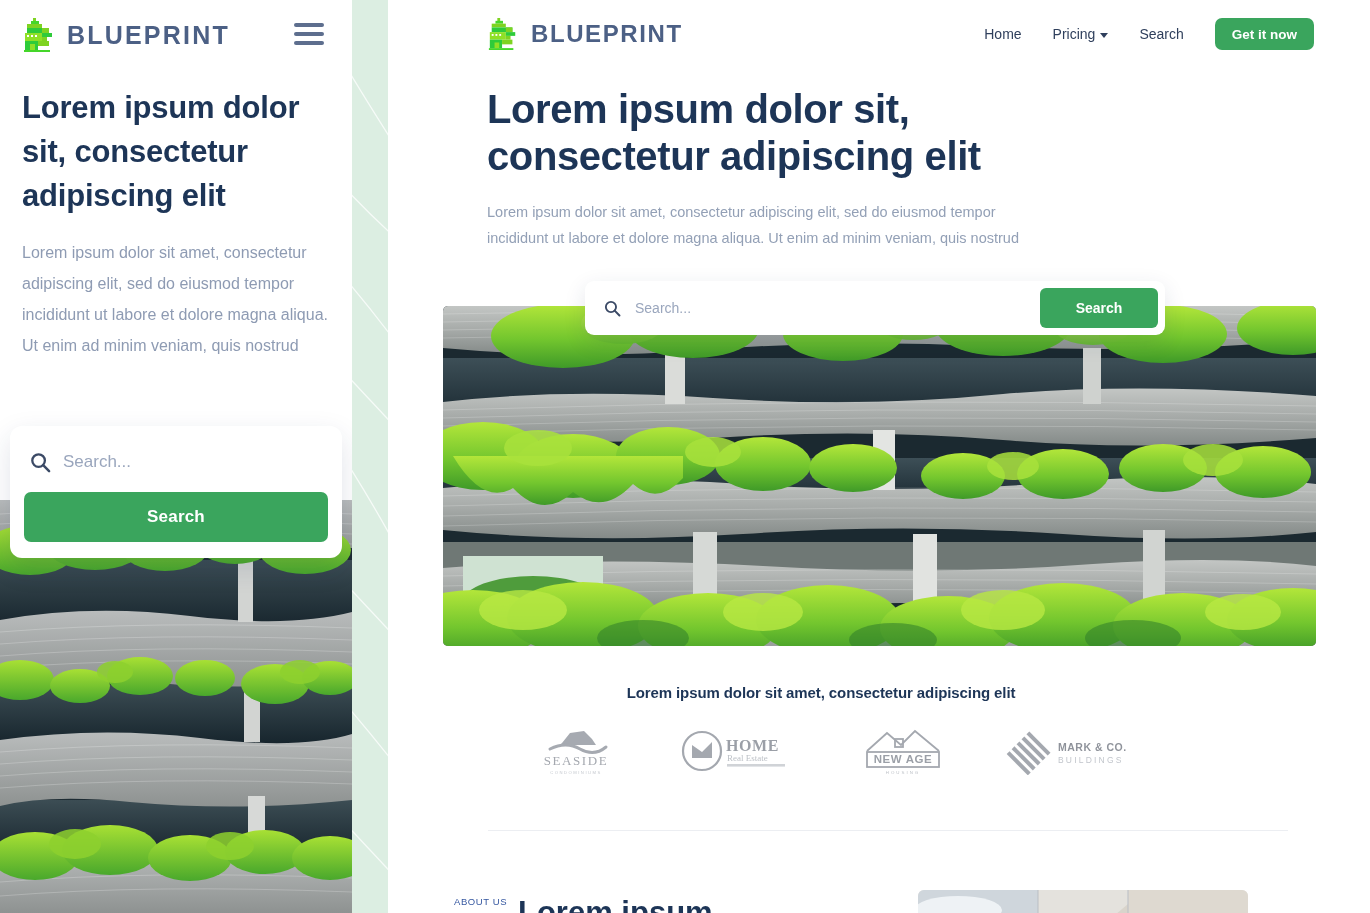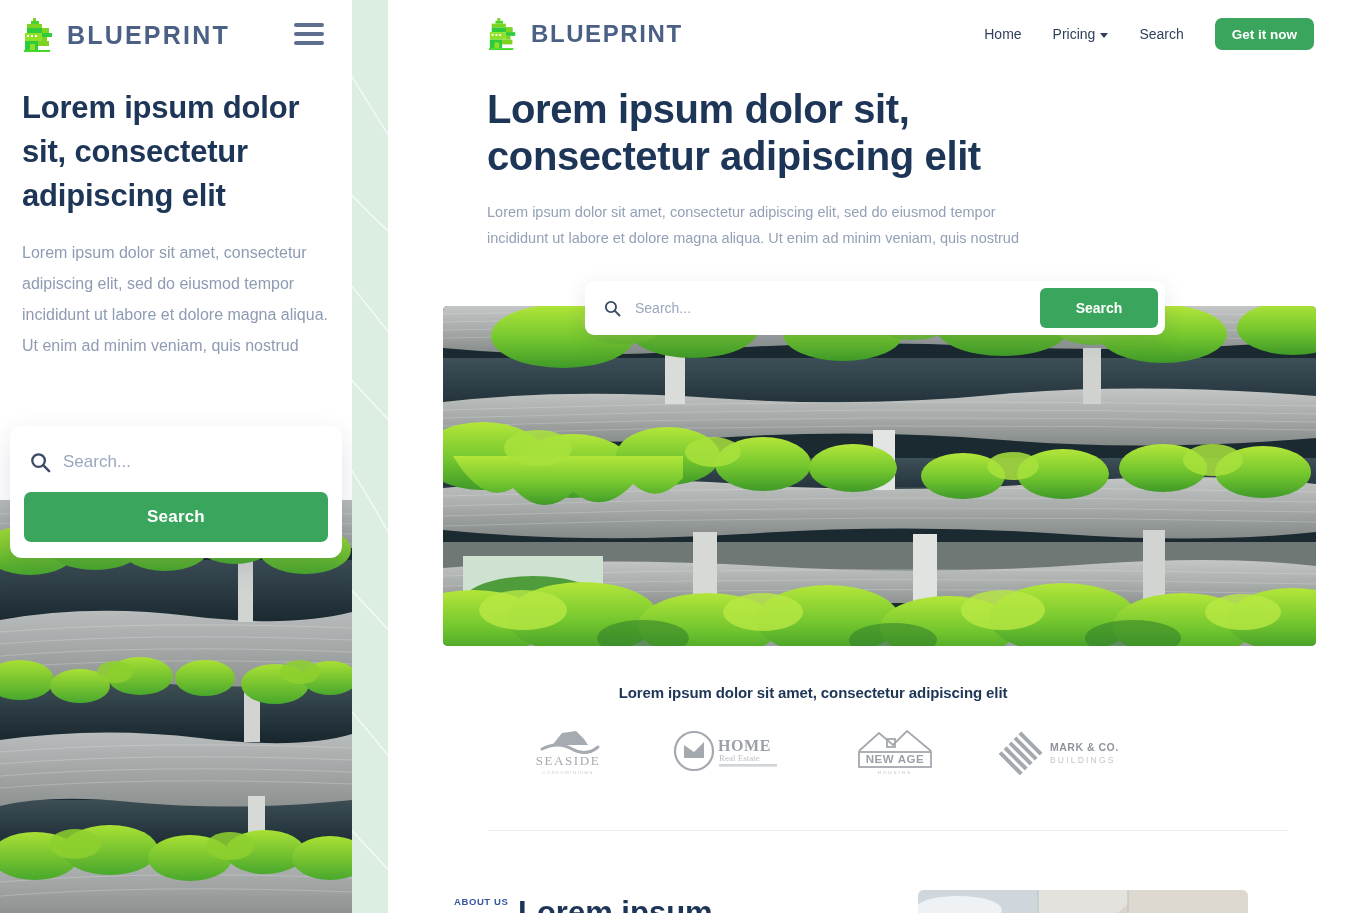--- a/index.html
+++ b/index.html
@@ -123,21 +123,21 @@
     background:#3aa55d; color:#fff; font-size:14px; font-weight:700;
     font-family:"Liberation Sans", sans-serif; cursor:pointer;
   }
 
   .d-photo {
     position:absolute; left: 55px; top: 306px; width: 873px; height: 340px;
     border-radius: 5px; overflow:hidden;
   }
 
   
-  .partners { position:absolute; left: 8px; top: 684px; width: 834px; }
+  .partners { position:absolute; left: 16px; top: 684px; width: 834px; }
   .partners-title {
     text-align:center; font-size: 15px; font-weight: 700; color:#1d3557;
     letter-spacing:-0.1px;
   }
   .logos {
     margin-top: 24px; display:flex; align-items:center; justify-content:center;
     gap: 0; padding: 0 90px;
   }
   .logo-cell {
     flex: 1 1 0; display:flex; align-items:center; justify-content:center;
@@ -146,21 +146,21 @@
 
   .divider {
     position:absolute; left: 100px; top: 830px; width: 800px; height:1px;
     background:#eceef2;
   }
 
   
   .about { position:absolute; left: 0; top: 880px; width: 982px; }
   .about-eyebrow {
     position:absolute; left: 66px; top: 16px;
-    font-size: 9.5px; font-weight: 700; letter-spacing: 0.6px; color:#3557a0;
+    font-size: 9.5px; font-weight: 400; letter-spacing: 0.6px; color:#3557a0;
   }
   .about-title {
     position:absolute; left: 130px; top: 15px;
     font-size: 31px; font-weight: 700; color:#1d3557; white-space:nowrap;
   }
   .about-photo {
     position:absolute; left: 530px; top: 10px; width: 330px; height: 90px;
     border-radius: 6px; overflow:hidden;
   }
 

